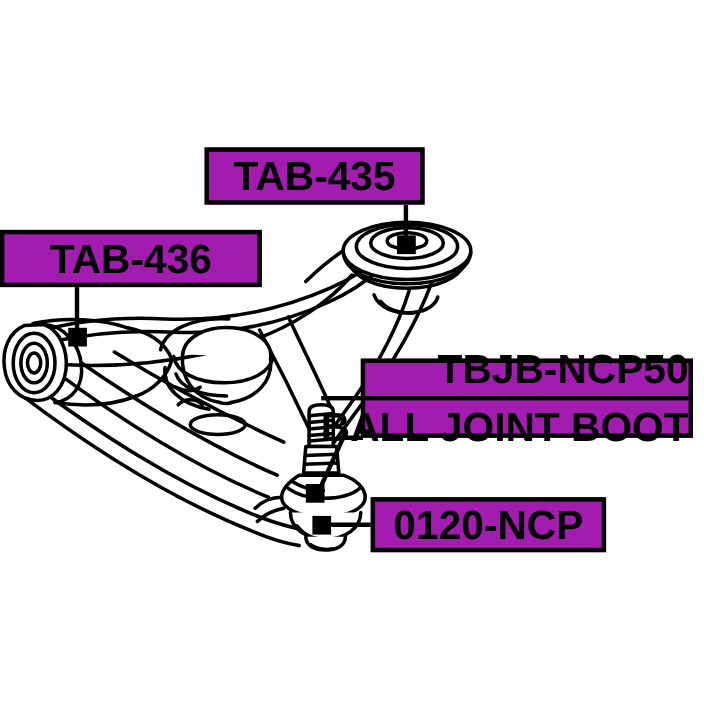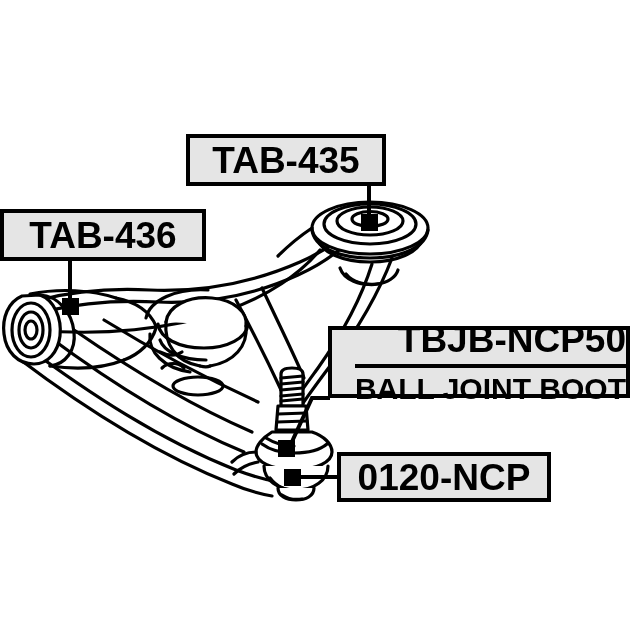--- a/index.html
+++ b/index.html
@@ -21,53 +21,53 @@
     height: 640px;
   }
   #diagram-svg {
     position: absolute;
     left: 0; top: 0;
   }
   
   .callout {
     position: absolute;
     box-sizing: border-box;
-    background: #e5e5e5;
+    background: #a21caf;
     border: 4px solid #000000;
     display: flex;
     flex-direction: column;
     align-items: stretch;
     justify-content: center;
     z-index: 5;
   }
   .callout-line {
     font-family: "Liberation Sans", sans-serif;
     font-weight: bold;
     color: #000000;
     text-align: center;
     white-space: nowrap;
     letter-spacing: 0px;
     line-height: 1;
   }
   .callout-primary {
     font-size: 37px;
   }
   .callout-secondary {
-    font-size: 30px;
+    font-size: 37px;
     border-top: 4px solid #000000;
     padding-top: 6px;
     margin-top: 6px;
   }
   #callout-tab435 {
     left: 186px; top: 134px;
     width: 200px; height: 52px;
   }
   #callout-tab436 {
     left: 0px; top: 209px;
-    width: 206px; height: 52px;
+    width: 238px; height: 52px;
   }
   #callout-tbjb {
     left: 328px; top: 326px;
     width: 302px; height: 72px; align-items: flex-end;
   }
   #callout-0120 {
     left: 337px; top: 452px;
     width: 214px; height: 50px;
   }
 </style>

